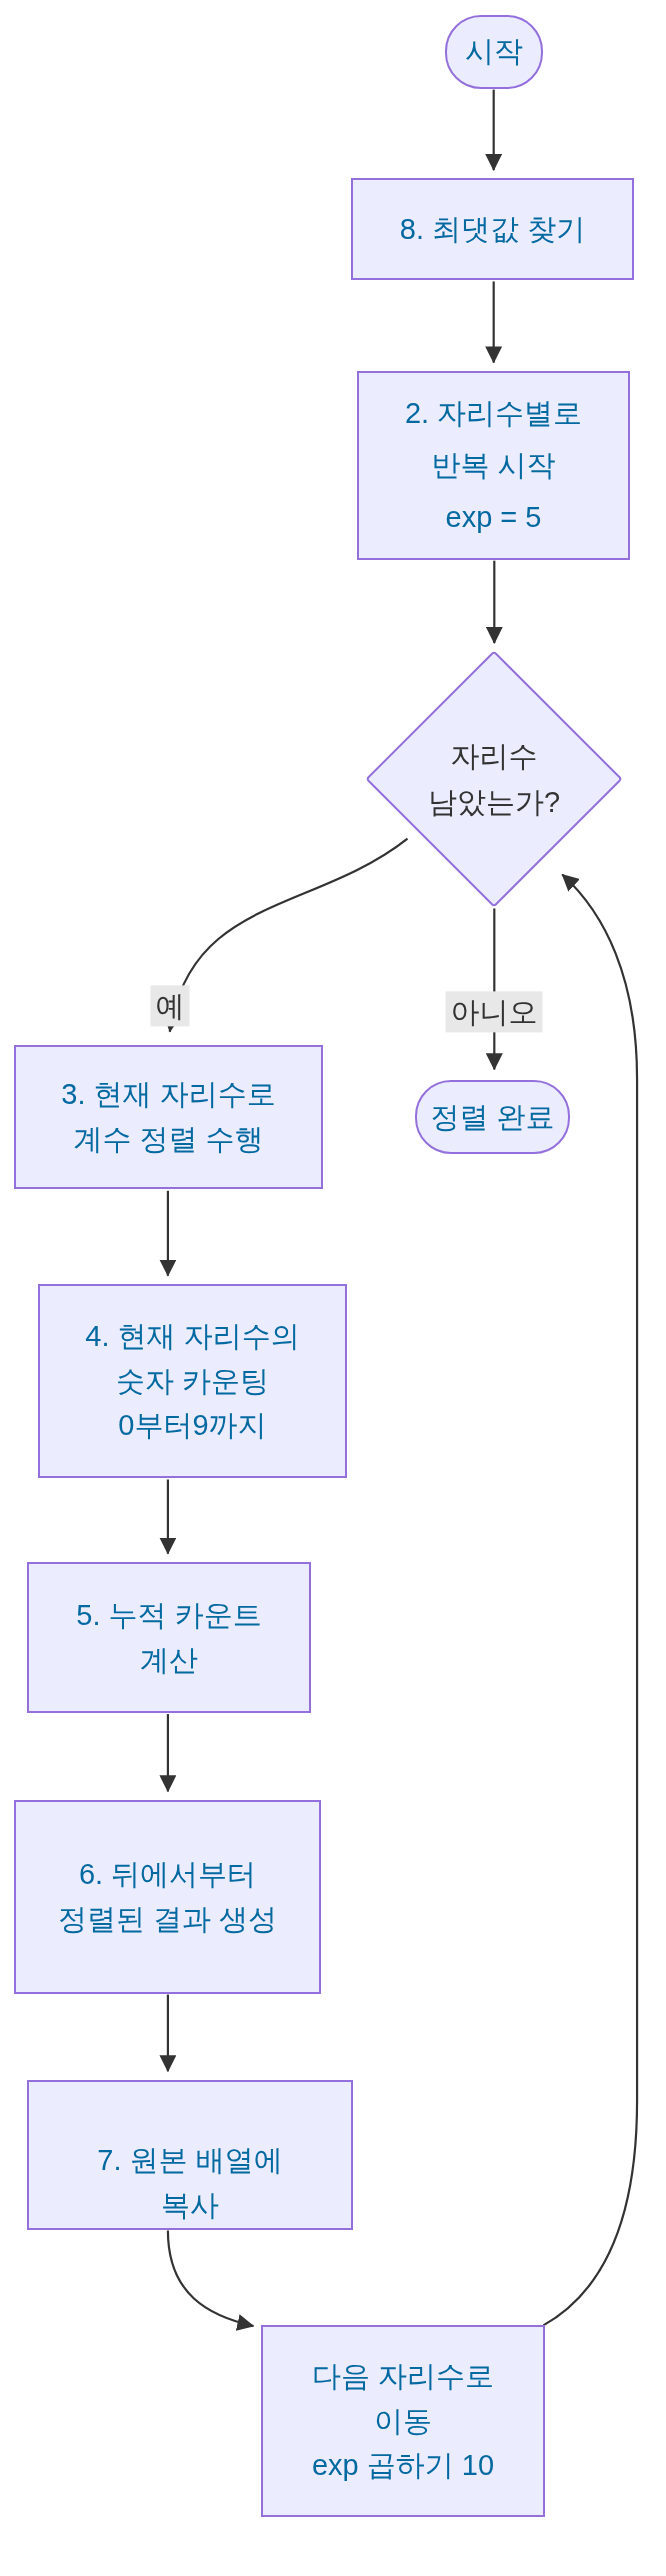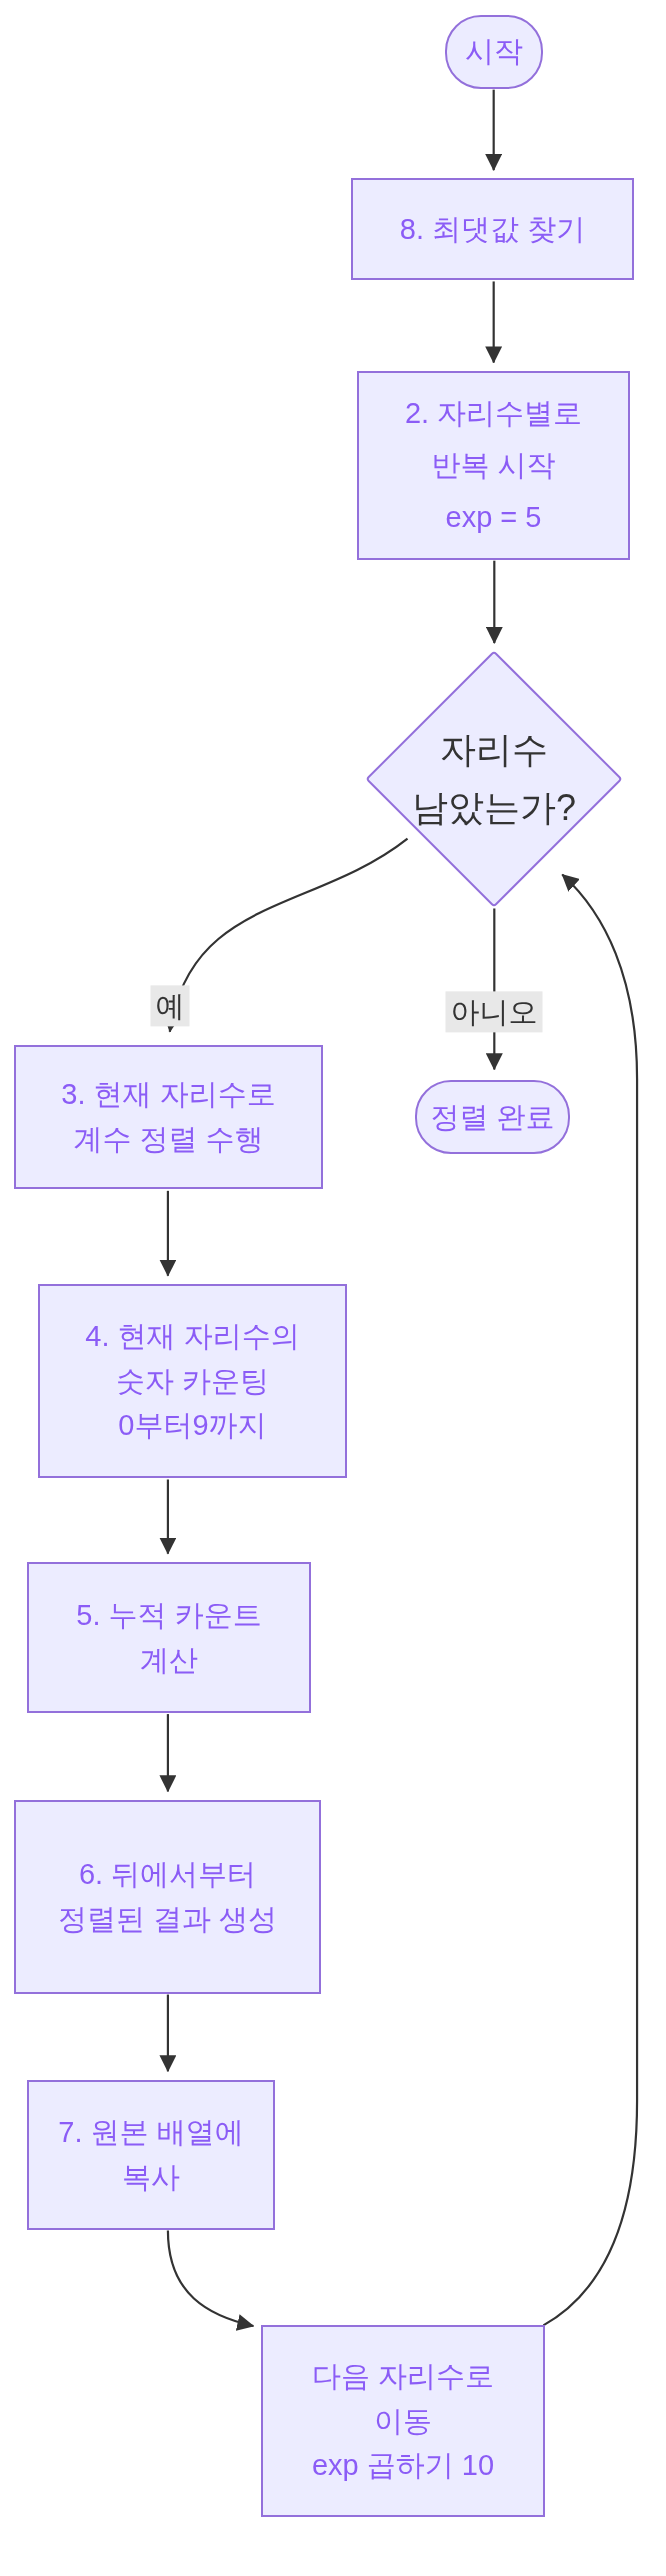--- a/index.html
+++ b/index.html
@@ -5,31 +5,31 @@
   html,body{margin:0;padding:0;background:#ffffff;}
   .canvas{
     position:relative;width:666px;height:2576px;background:#ffffff;overflow:hidden;
     font-family:"Liberation Sans","DejaVu Sans",sans-serif;color:#333333;
   }
   .edges{position:absolute;left:0;top:0;width:666px;height:2576px;}
   .node{
     position:absolute;box-sizing:border-box;
     background:#ECECFF;border:2.2px solid #9370DB;
     display:flex;flex-direction:column;align-items:center;justify-content:center;
-    font-size:29px;line-height:1.55;text-align:center;color:#8b5cf6;
+    font-size:29px;line-height:1.55;text-align:center;color:#0369a1;
   }
   .stadium{border-radius:36px;}
   .rect{border-radius:0;}
   .diamond{
     position:absolute;box-sizing:border-box;background:#ECECFF;border:2.2px solid #9370DB;
     border-radius:3.8px;transform:rotate(45deg);
   }
   .diamond-label{
     position:absolute;display:flex;flex-direction:column;align-items:center;justify-content:center;
-    font-size:36px;line-height:1.6;text-align:left;color:#333333;background:transparent;border:none;
+    font-size:29px;line-height:1.6;text-align:left;color:#333333;background:transparent;border:none;
   }
   .edge-label{
     position:absolute;transform:translate(-50%,-50%);
     background:#e8e8e8;color:#333333;font-size:29px;line-height:1.25;
     padding:2.5px 5px;white-space:nowrap;
   }
 </style>
 </head>
 <body>
 
@@ -97,21 +97,21 @@
   <div class="node rect" style="left:27px;top:1562px;width:284px;height:151px;">
     <div>5. 누적 카운트</div>
     <div>계산</div>
   </div>
 
   <div class="node rect" style="left:14px;top:1800px;width:307px;height:194px;">
     <div>6. 뒤에서부터</div>
     <div>정렬된 결과 생성</div>
   </div>
 
-  <div class="node rect" style="left:27px;top:2080px;width:248px;height:150px;">
+  <div class="node rect" style="left:27px;top:2080px;width:326px;height:150px;justify-content:flex-end;">
     <div>7. 원본 배열에</div>
     <div>복사</div>
   </div>
 
   <div class="node rect" style="left:261px;top:2325px;width:284px;height:192px;">
     <div>다음 자리수로</div>
     <div>이동</div>
     <div>exp 곱하기 10</div>
   </div>
 

